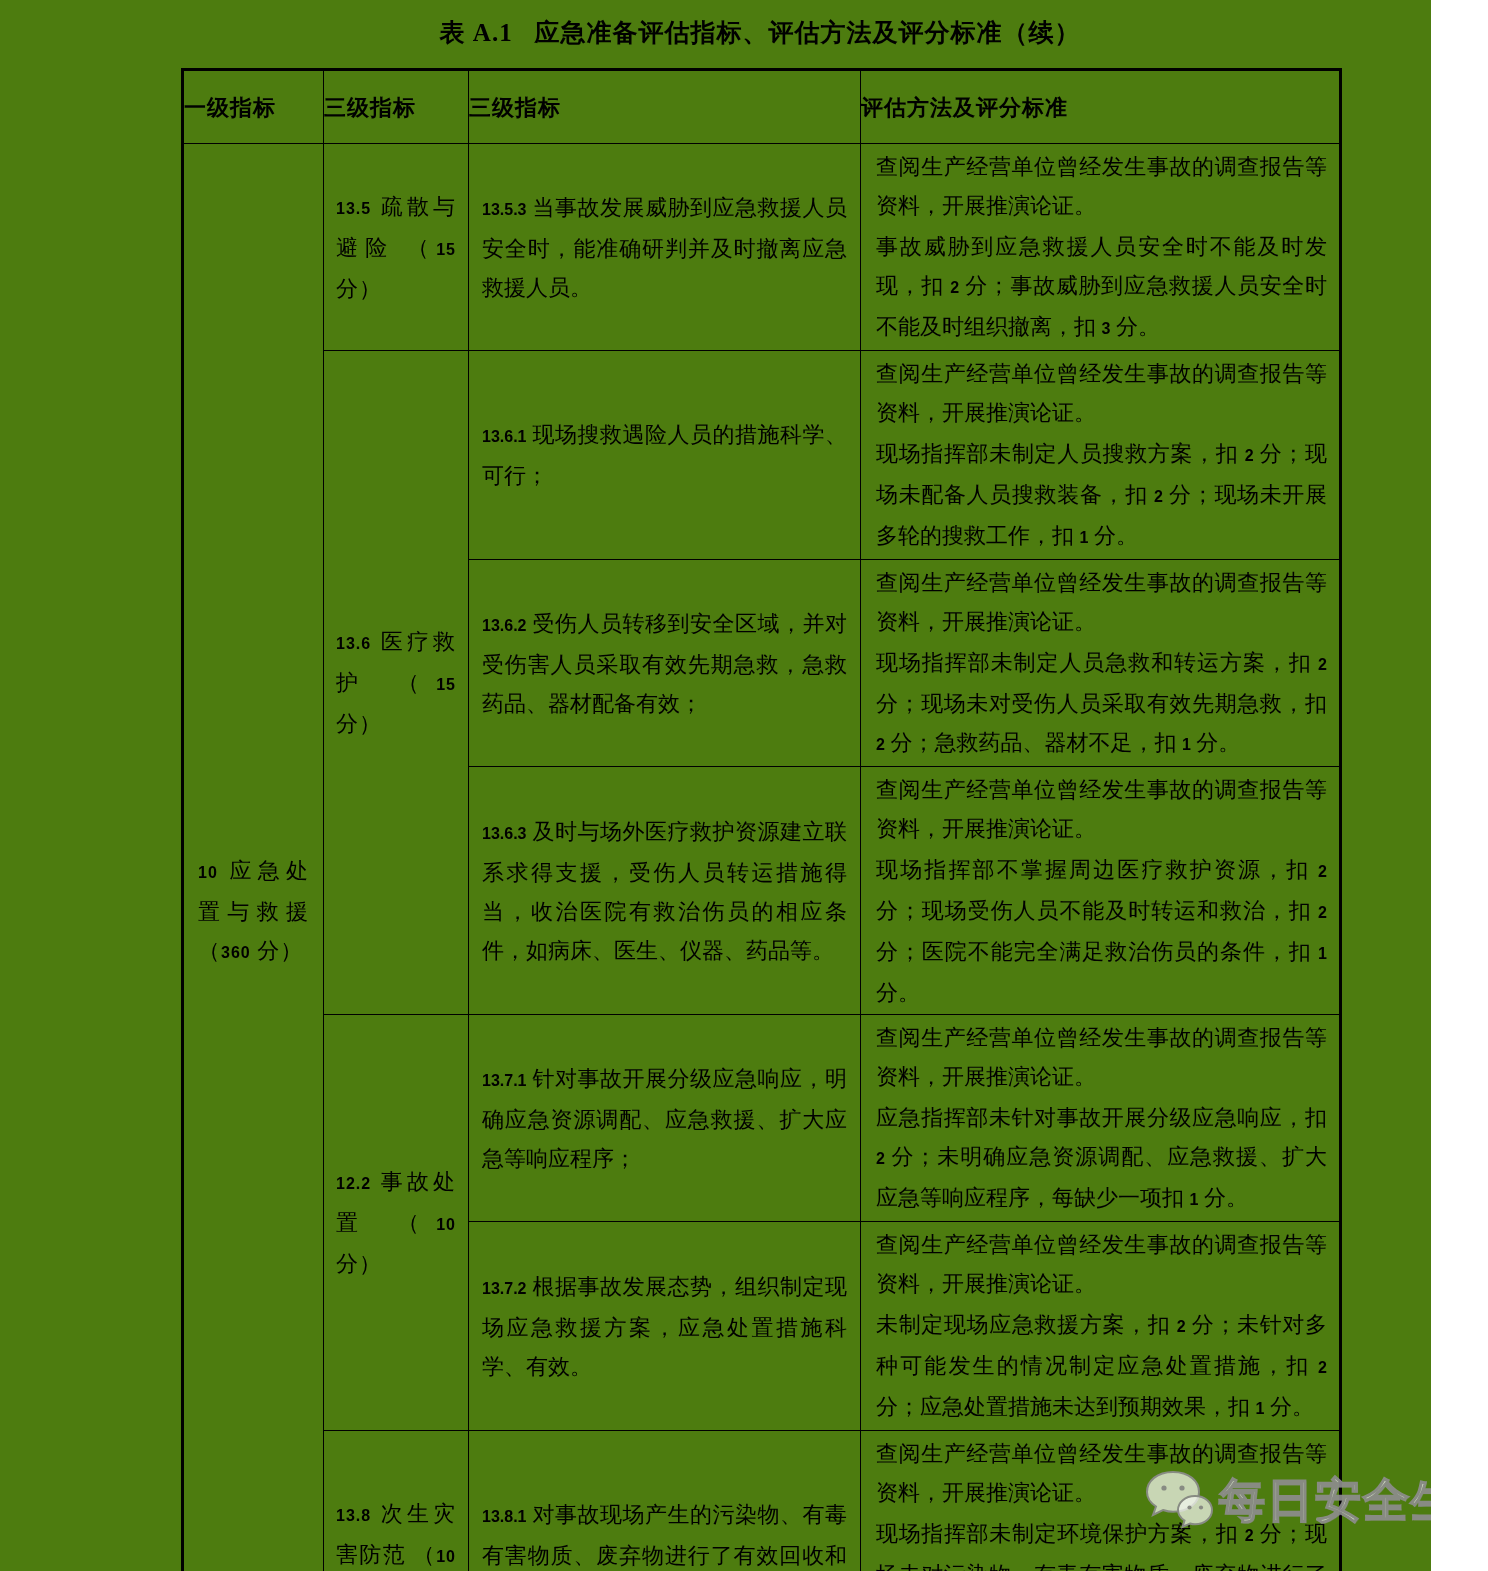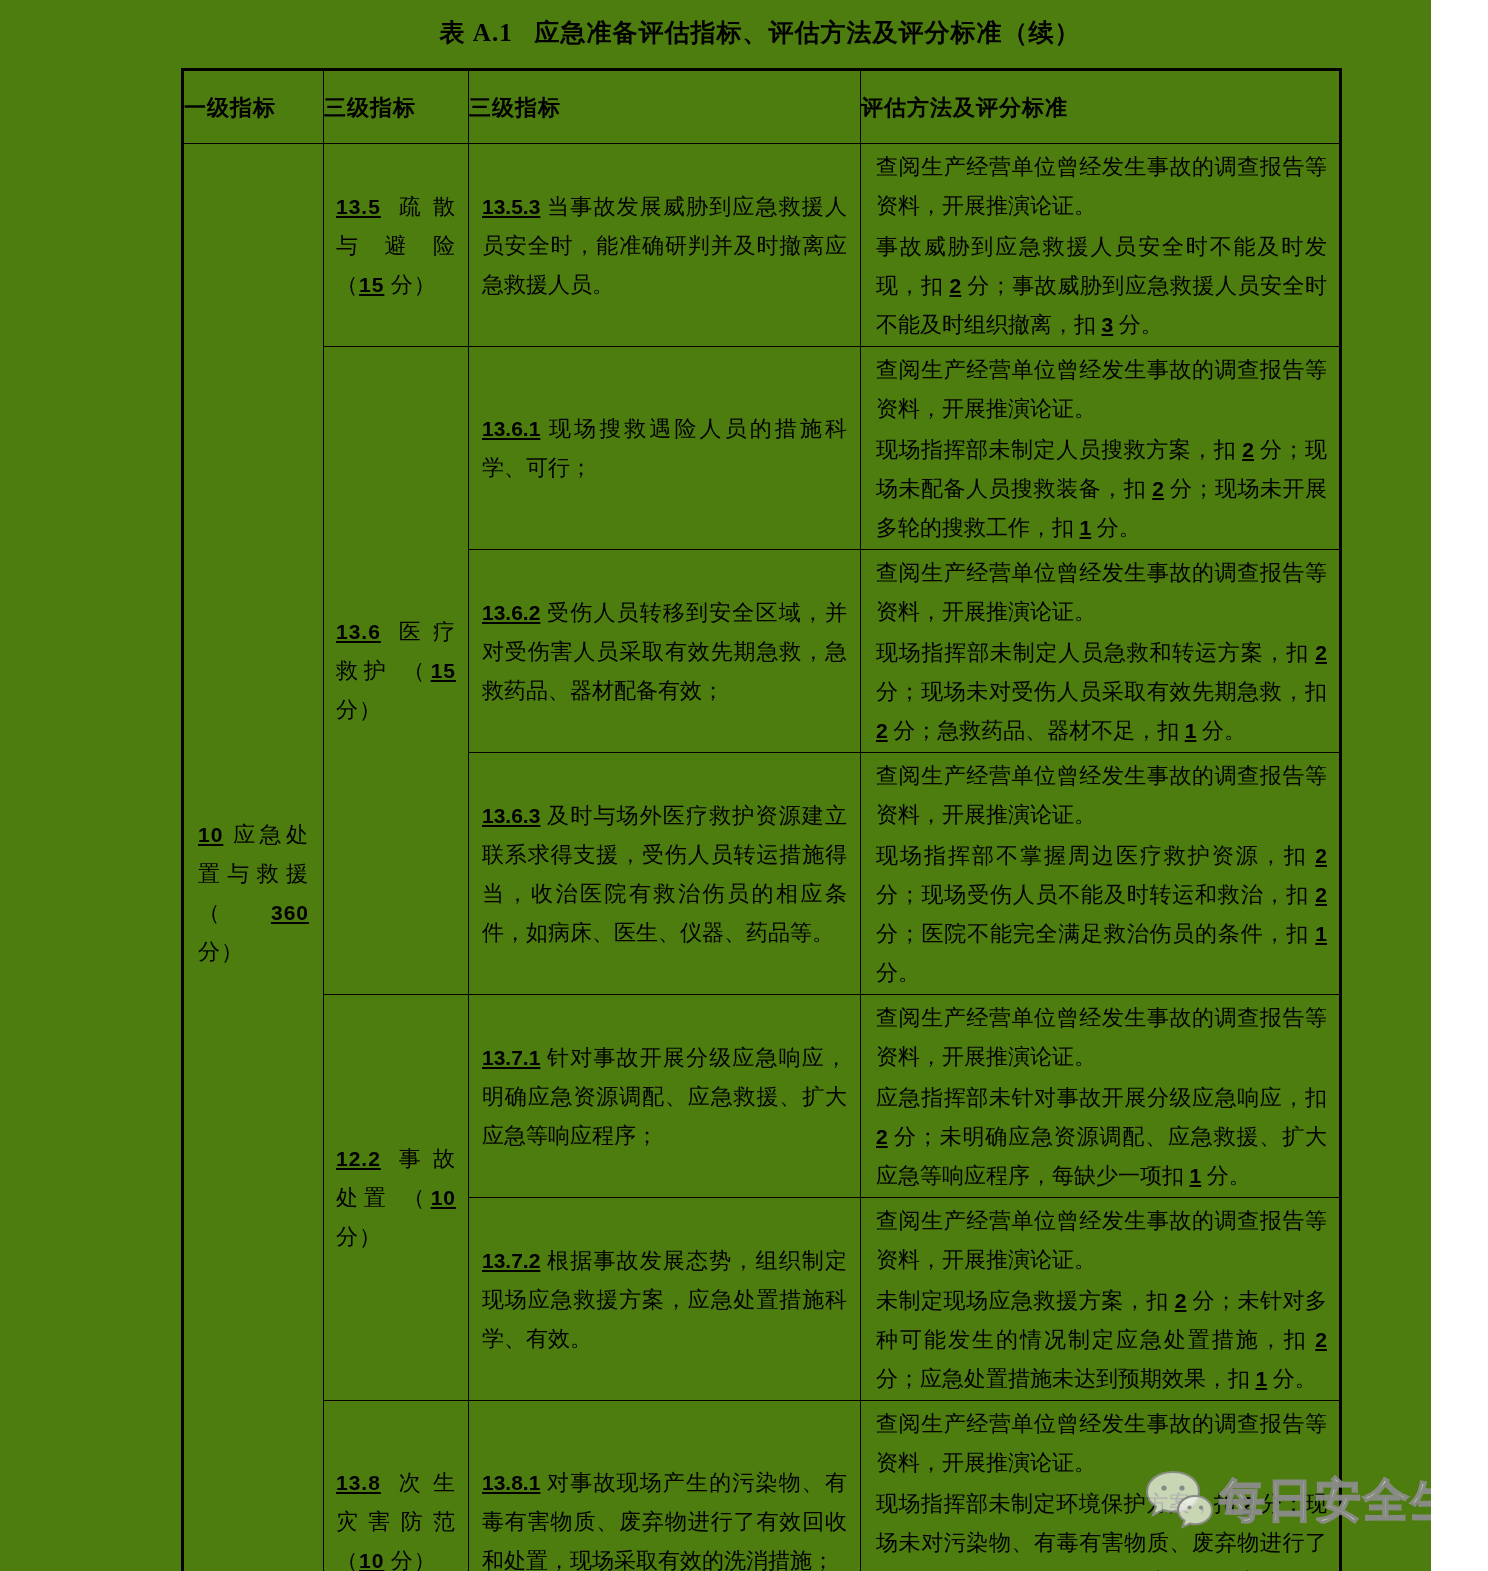--- a/index.html
+++ b/index.html
@@ -63,21 +63,21 @@
   td.l3 {
     text-align: justify;
     padding: 0 13px;
   }
   td.method {
     vertical-align: top;
     padding: 1px 10px 0 13px;
     text-align: justify;
   }
   td.method p { margin: 2px; }
-  td b, th b { font-family: "Liberation Sans", "DejaVu Sans", sans-serif; font-size: 21px; text-decoration: underline; }
+  td b, th b { font-family: "Liberation Sans", "DejaVu Sans", sans-serif; font-size: 16px; }
   .watermark {
     position: absolute;
     left: 1143px;
     top: 1466px;
     display: flex;
     align-items: center;
     z-index: 5;
     opacity: 0.92;
   }
   .wm-icon { flex: 0 0 auto; margin-right: 4px; }

